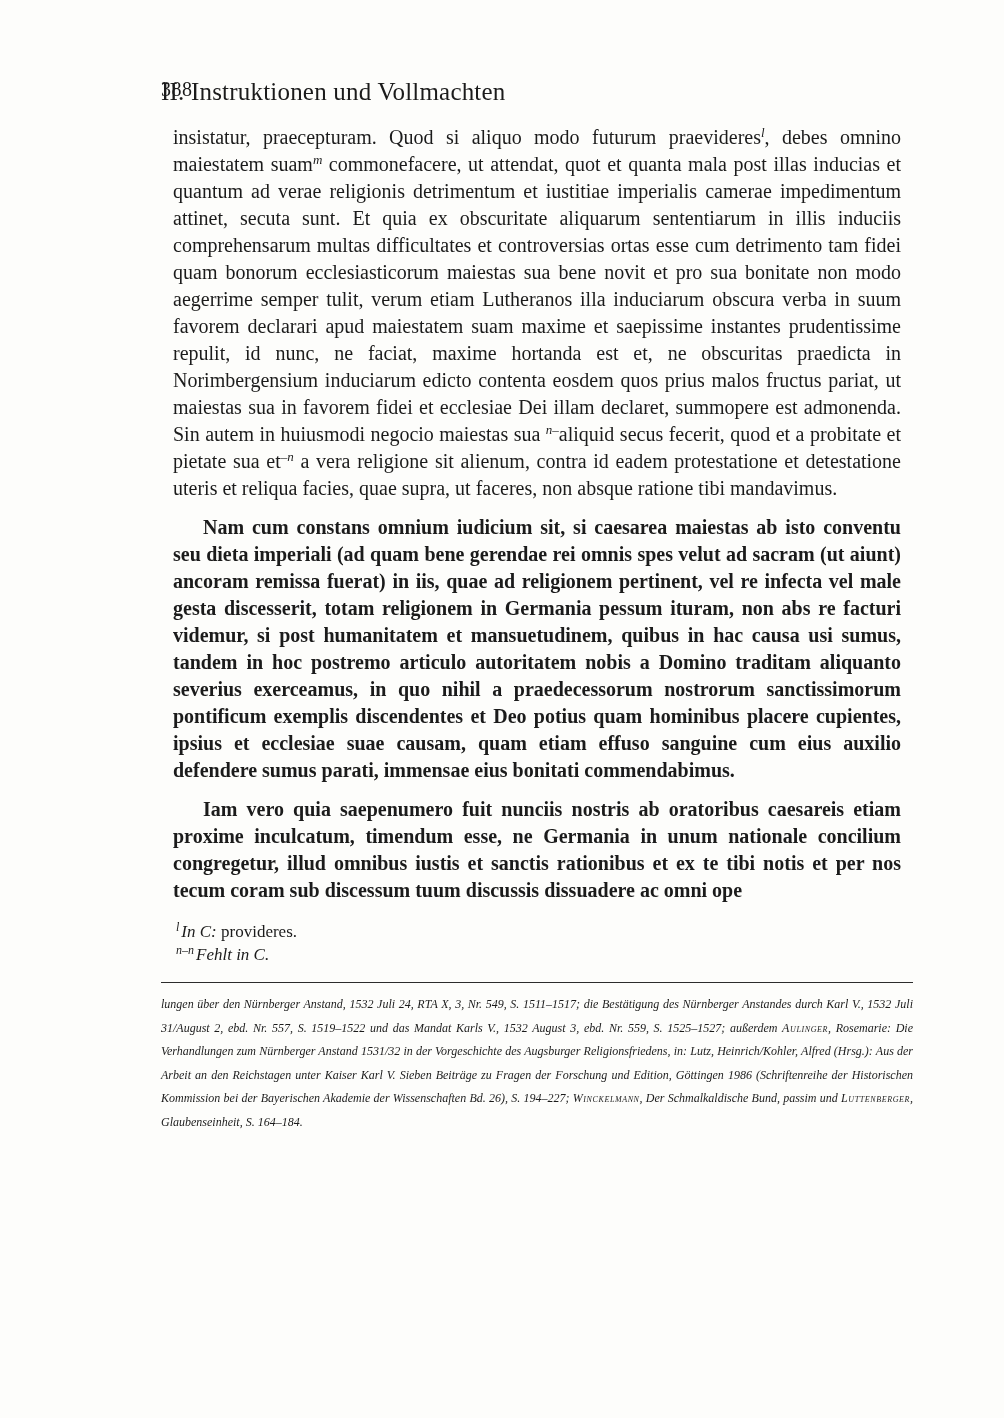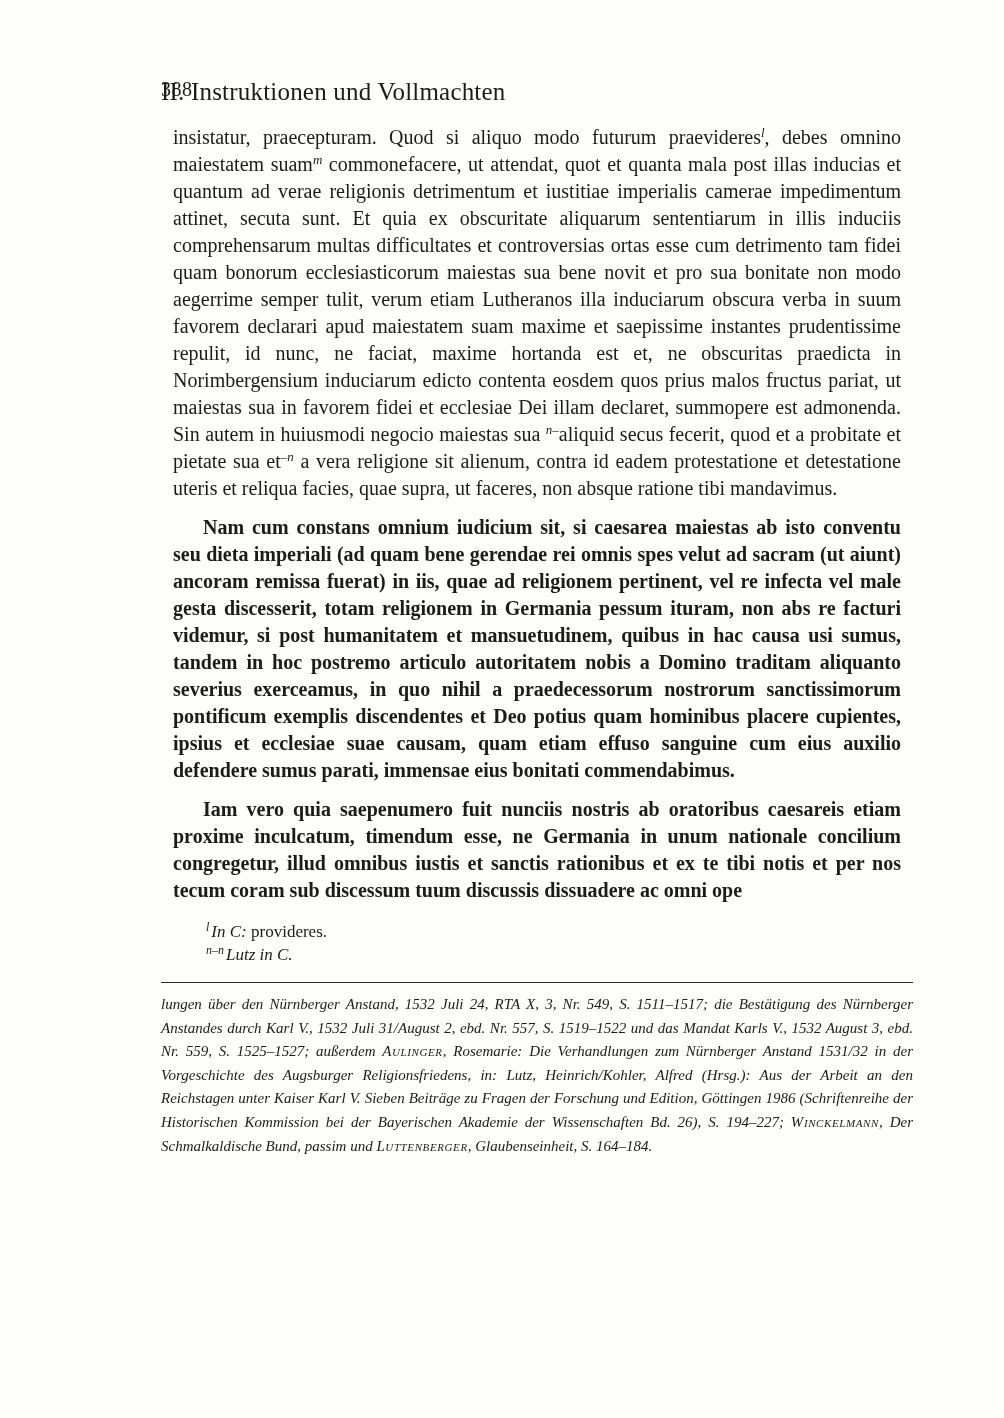--- a/index.html
+++ b/index.html
@@ -20,31 +20,31 @@
   .body-text { font-size: 20px; line-height: 27px; text-align: justify; }
   .para { margin: 12px; }
   .para.indent { text-indent: 30px; font-weight: bold; }
   .para.gap { margin-top: 5px; }
   .body-text sup {
     font-size: 13px; line-height: 0; font-style: italic;
     vertical-align: baseline; position: relative; top: -7px;
   }
 
   .apparatus { margin-top: 16px; font-size: 17px; line-height: 23px; }
-  .app-note { margin-left: 45px; }
+  .app-note { margin-left: 15px; }
   .app-note sup {
     font-size: 12px; line-height: 0; font-style: italic;
     vertical-align: baseline; position: relative; top: -6px; margin-right: 2px;
   }
   .it { font-style: italic; }
 
   .rule { border-top: 1.6px solid #2c2c2c; margin: 16px 0 10px 0; width: 752px; }
 
   .footnote {
-    margin: 0; font-size: 15px; line-height: 23.6px;
+    margin: 0; font-size: 12px; line-height: 23.6px;
     font-style: italic; text-align: justify;
   }
   .sc { font-variant: small-caps; letter-spacing: 0.6px; }
 </style>
 </head>
 <body>
 
 <div class="page">
   <div class="content">
 
@@ -54,21 +54,21 @@
     </div>
 
     <div class="body-text">
       <p class="para"><span>insistatur, praecepturam. Quod si aliquo modo futurum praevideres</span><sup>l</sup><span>, debes omnino maiestatem suam</span><sup>m</sup><span> commonefacere, ut attendat, quot et quanta mala post illas inducias et quantum ad verae religionis detrimentum et iustitiae imperialis camerae impedimentum attinet, secuta sunt. Et quia ex obscuritate aliquarum sententiarum in illis induciis comprehensarum multas difficultates et controversias ortas esse cum detrimento tam fidei quam bonorum ecclesiasticorum maiestas sua bene novit et pro sua bonitate non modo aegerrime semper tulit, verum etiam Lutheranos illa induciarum obscura verba in suum favorem declarari apud maiestatem suam maxime et saepissime instantes prudentissime repulit, id nunc, ne faciat, maxime hortanda est et, ne obscuritas praedicta in Norimbergensium induciarum edicto contenta eosdem quos prius malos fructus pariat, ut maiestas sua in favorem fidei et ecclesiae Dei illam declaret, summopere est admonenda. Sin autem in huiusmodi negocio maiestas sua </span><sup>n–</sup><span>aliquid secus fecerit, quod et a probitate et pietate sua et</span><sup>–n</sup><span> a vera religione sit alienum, contra id eadem protestatione et detestatione uteris et reliqua facies, quae supra, ut faceres, non absque ratione tibi mandavimus.</span></p>
       <p class="para indent">Nam cum constans omnium iudicium sit, si caesarea maiestas ab isto conventu seu dieta imperiali (ad quam bene gerendae rei omnis spes velut ad sacram (ut aiunt) ancoram remissa fuerat) in iis, quae ad religionem pertinent, vel re infecta vel male gesta discesserit, totam religionem in Germania pessum ituram, non abs re facturi videmur, si post humanitatem et mansuetudinem, quibus in hac causa usi sumus, tandem in hoc postremo articulo autoritatem nobis a Domino traditam aliquanto severius exerceamus, in quo nihil a praedecessorum nostrorum sanctissimorum pontificum exemplis discendentes et Deo potius quam hominibus placere cupientes, ipsius et ecclesiae suae causam, quam etiam effuso sanguine cum eius auxilio defendere sumus parati, immensae eius bonitati commendabimus.</p>
       <p class="para indent gap">Iam vero quia saepenumero fuit nunciis nostris ab oratoribus caesareis etiam proxime inculcatum, timendum esse, ne Germania in unum nationale concilium congregetur, illud omnibus iustis et sanctis rationibus et ex te tibi notis et per nos tecum coram sub discessum tuum discussis dissuadere ac omni ope</p>
     </div>
 
     <div class="apparatus">
       <div class="app-note"><sup>l</sup><span class="it">In C:</span><span> provideres.</span></div>
-      <div class="app-note"><sup>n–n</sup><span class="it">Lutz in C.</span><span></span></div>
+      <div class="app-note"><sup>n–n</sup><span class="it">Fehlt in C.</span><span></span></div>
     </div>
 
     <div class="rule"></div>
 
     <p class="footnote"><span>lungen über den Nürnberger Anstand, 1532 Juli 24, RTA X, 3, Nr. 549, S. 1511–1517; die Bestätigung des Nürnberger Anstandes durch Karl V., 1532 Juli 31/August 2, ebd. Nr. 557, S. 1519–1522 und das Mandat Karls V., 1532 August 3, ebd. Nr. 559, S. 1525–1527; außerdem </span><span class="sc">Aulinger</span><span>, Rosemarie: Die Verhandlungen zum Nürnberger Anstand 1531/32 in der Vorgeschichte des Augsburger Religionsfriedens, in: Lutz, Heinrich/Kohler, Alfred (Hrsg.): Aus der Arbeit an den Reichstagen unter Kaiser Karl V. Sieben Beiträge zu Fragen der Forschung und Edition, Göttingen 1986 (Schriftenreihe der Historischen Kommission bei der Bayerischen Akademie der Wissenschaften Bd. 26), S. 194–227; </span><span class="sc">Winckelmann</span><span>, Der Schmalkaldische Bund, passim und </span><span class="sc">Luttenberger</span><span>, Glaubenseinheit, S. 164–184.</span></p>
 
   </div>
 </div>
 
 </body></html>

